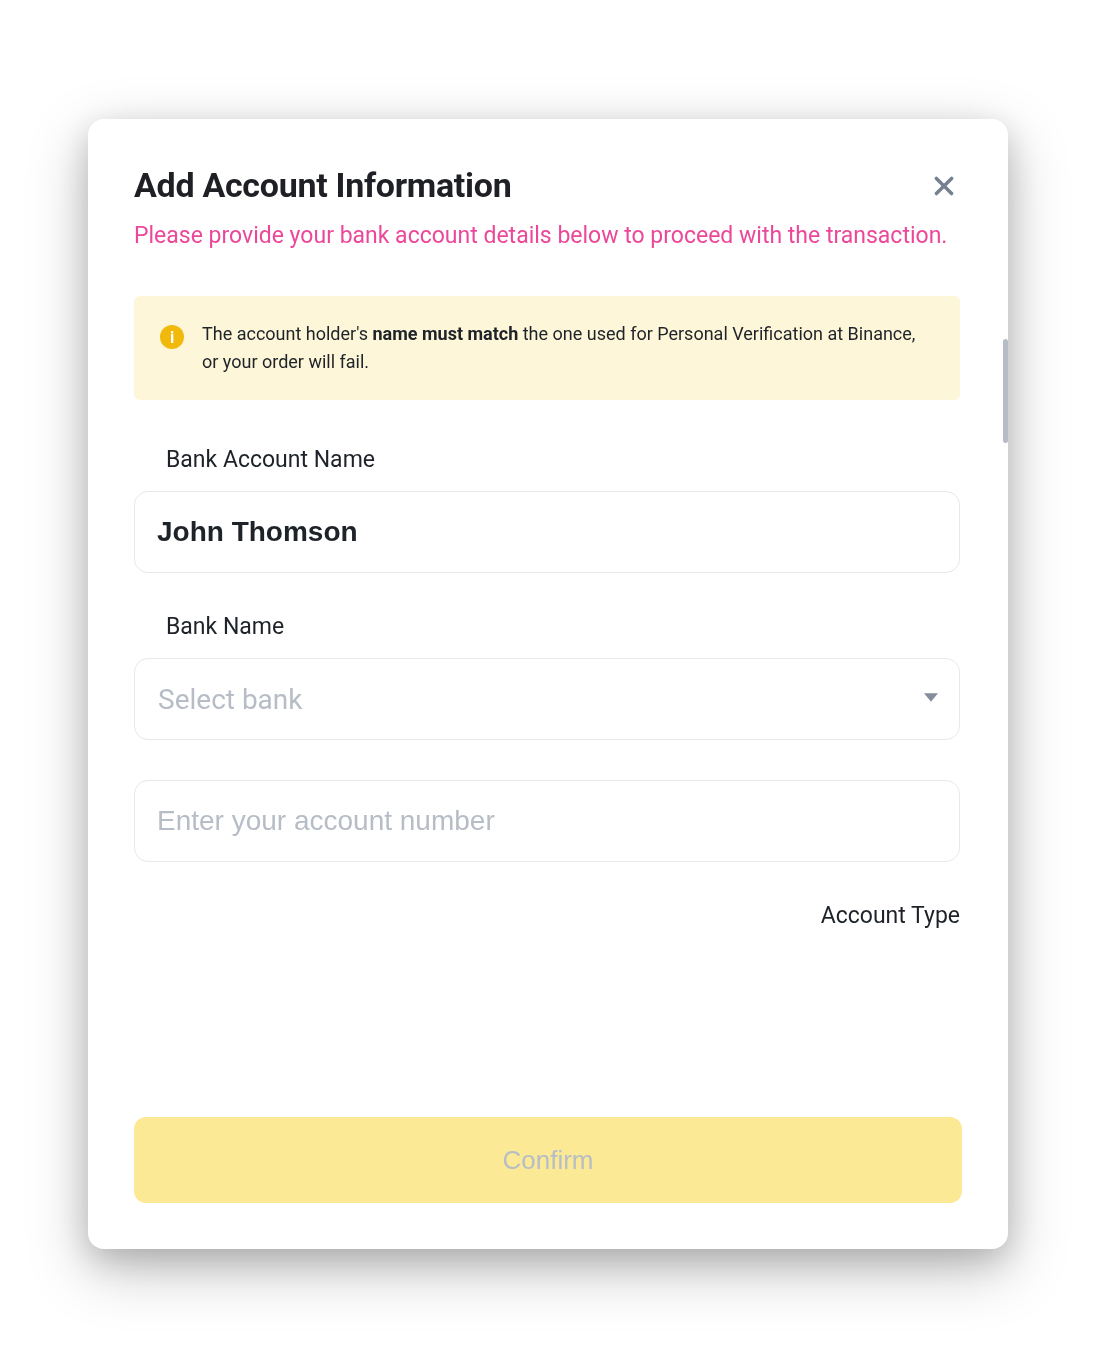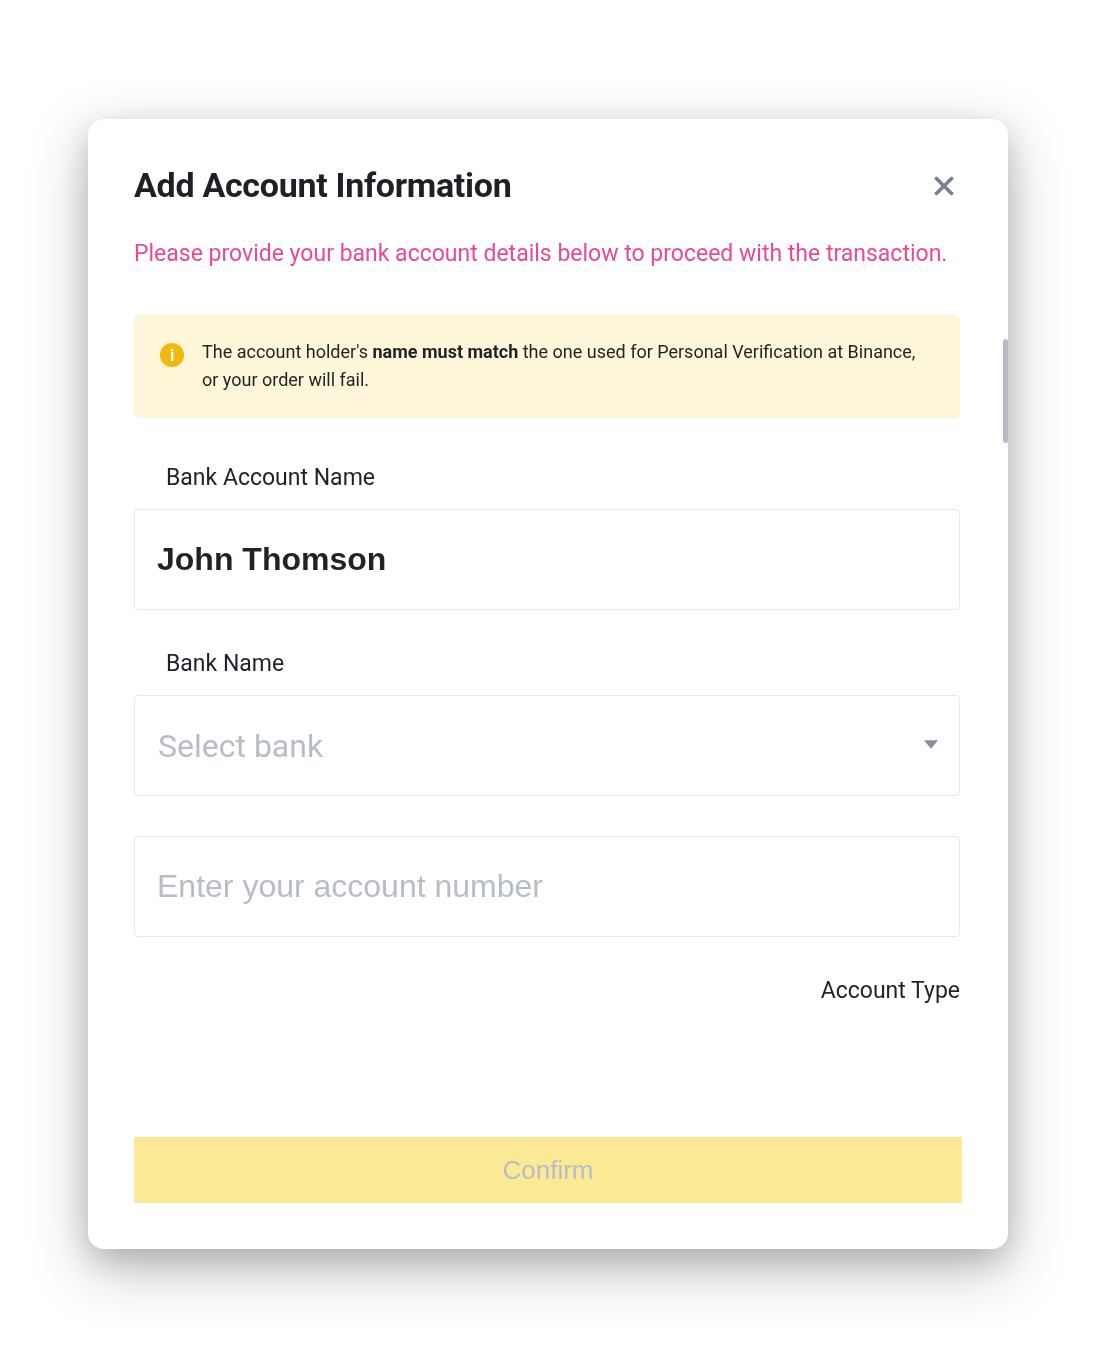--- a/index.html
+++ b/index.html
@@ -25,21 +25,21 @@
       box-shadow: 0 20px 60px rgba(0,0,0,0.25), 0 10px 30px rgba(0,0,0,0.15);
       padding: 46px 46px 46px 46px;
       position: relative;
       display: flex;
       flex-direction: column;
     }
     .modal-header {
       display: flex;
       align-items: flex-start;
       justify-content: space-between;
-      margin-bottom: 32px;
+      margin-bottom: 14px;
     }
     .modal-title {
       font-size: 34px;
       font-weight: 700;
       color: #1e2026;
       letter-spacing: -0.3px;
     }
     .close-btn {
       width: 36px;
       height: 36px;
@@ -112,25 +112,25 @@
     }
     .form-label {
       display: block;
       font-size: 23px;
       color: #1e2329;
       margin-bottom: 18px;
       margin-left: 32px;
     }
     .form-input {
       width: 100%;
-      height: 101px;
+      height: 82px;
       padding: 0 22px;
-      font-size: 32px;
+      font-size: 28px;
       border: 1px solid #e6e8ea;
-      border-radius: 4px;
+      border-radius: 14px;
       background: #ffffff;
       color: #1e2329;
       outline: none;
     }
     .form-input::placeholder {
       color: #b7bdc6;
     }
     .form-input-filled {
       font-weight: 600;
       color: #1e2329;
@@ -148,25 +148,25 @@
     }
     .select-caret svg {
       width: 14px;
       height: 14px;
     }
     .select-placeholder {
       color: #b7bdc6;
     }
     .confirm-btn {
       width: 100%;
-      height: 66px;
+      height: 86px;
       background: #fce996;
       color: #b7bdc6;
       border: none;
-      border-radius: 0;
+      border-radius: 12px;
       font-size: 26px;
       font-weight: 500;
       cursor: pointer;
       margin-top: 20px;
     }
     .label-only-group .form-label {
       margin-bottom: 0;
       text-align: right;
     }
   </style>

